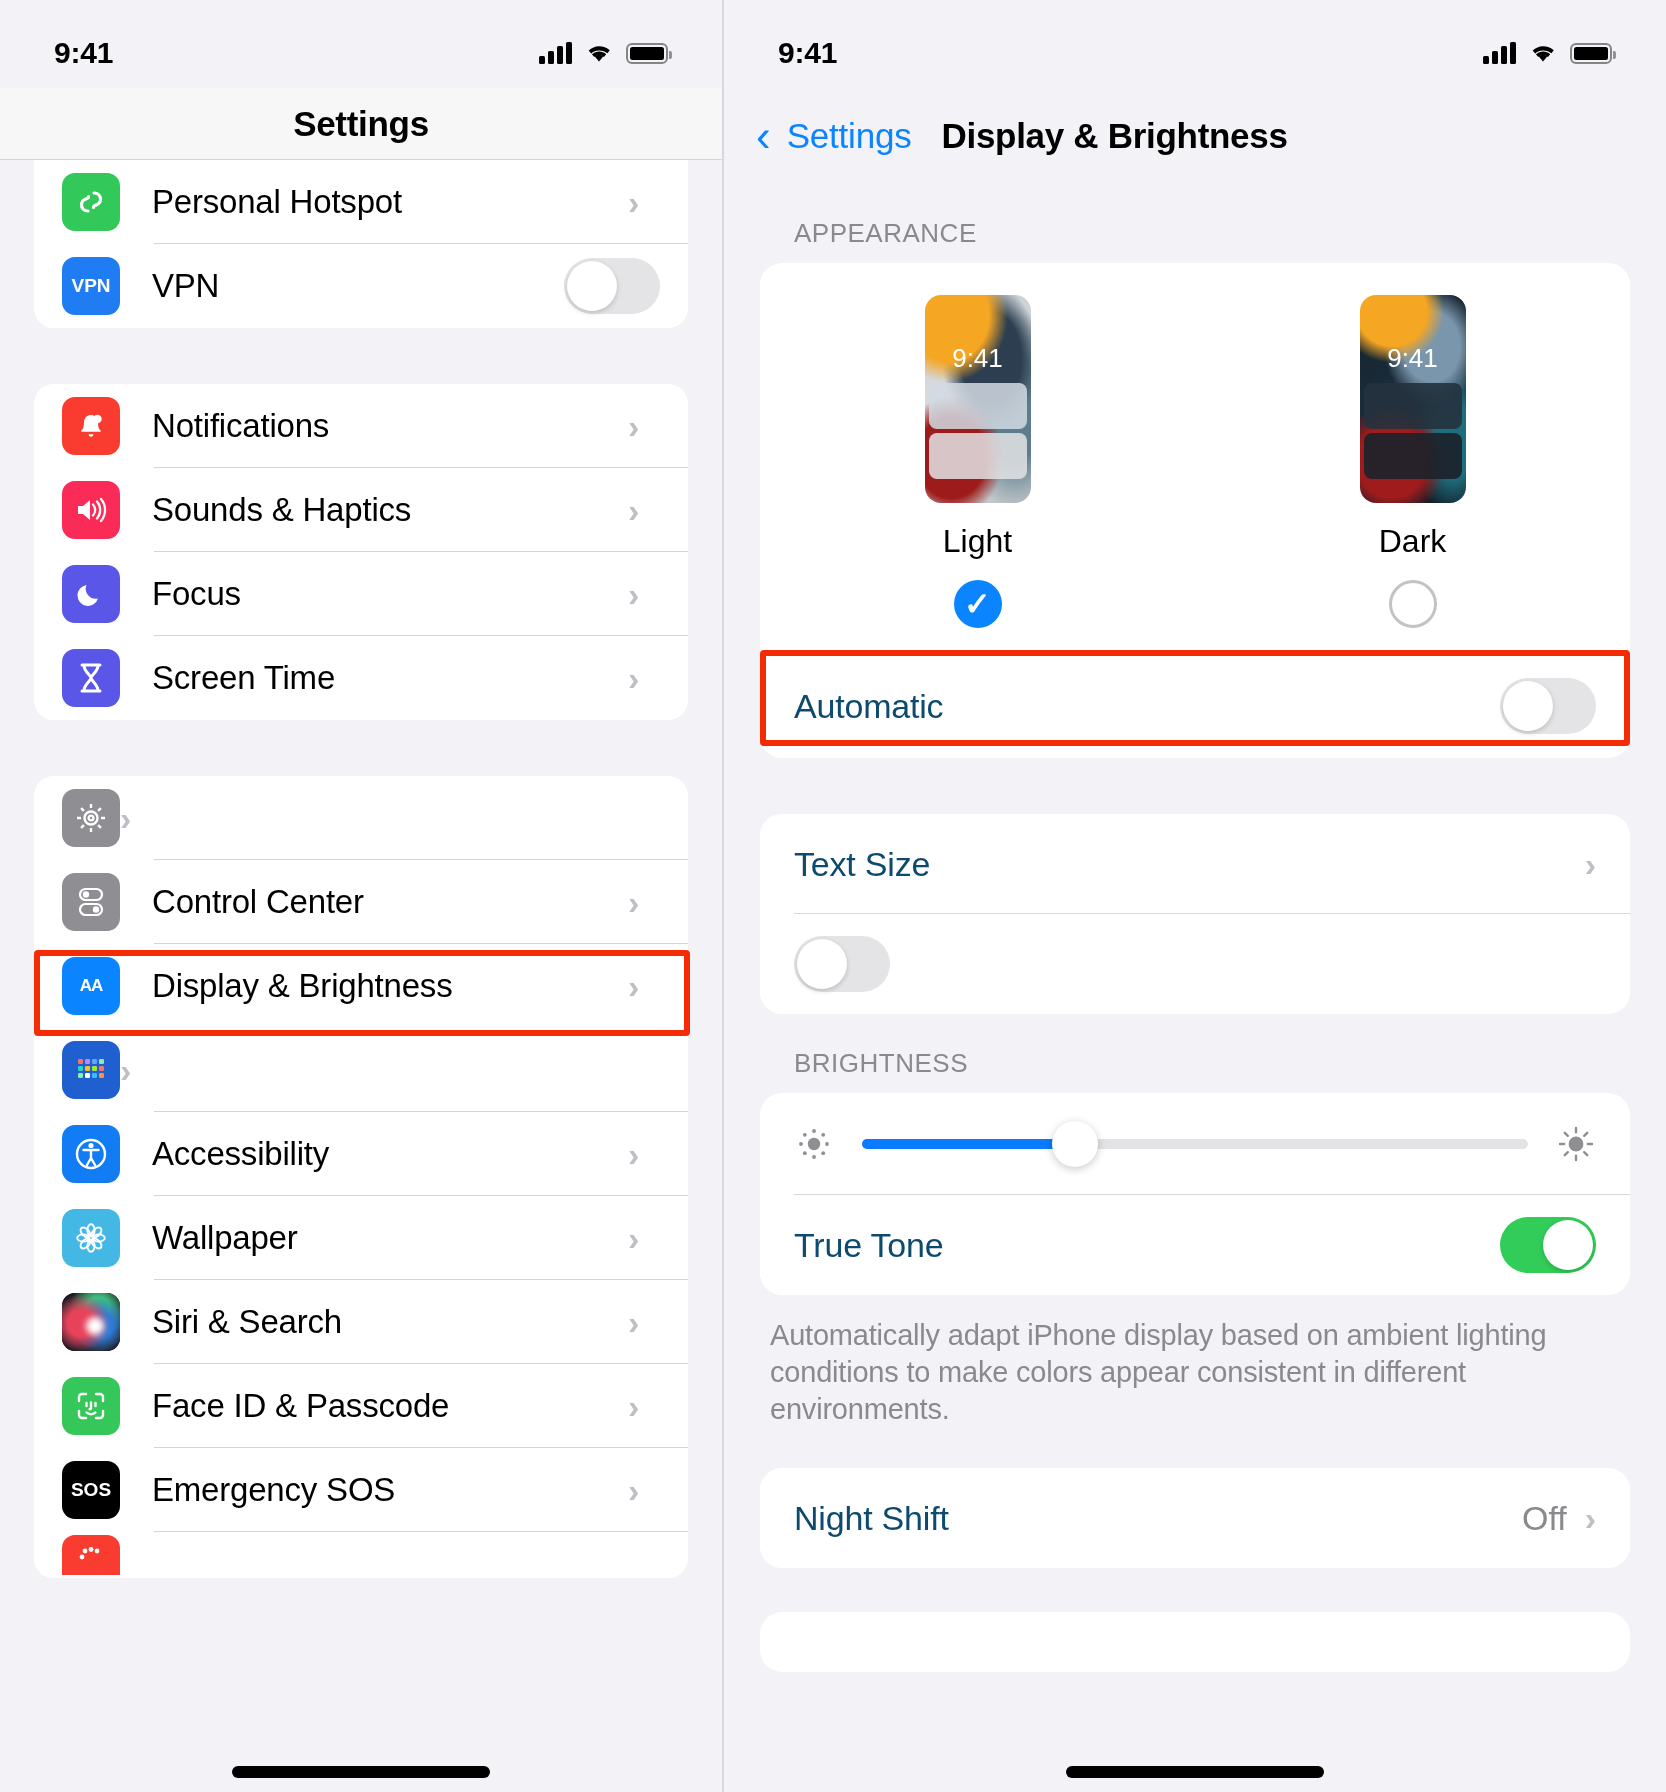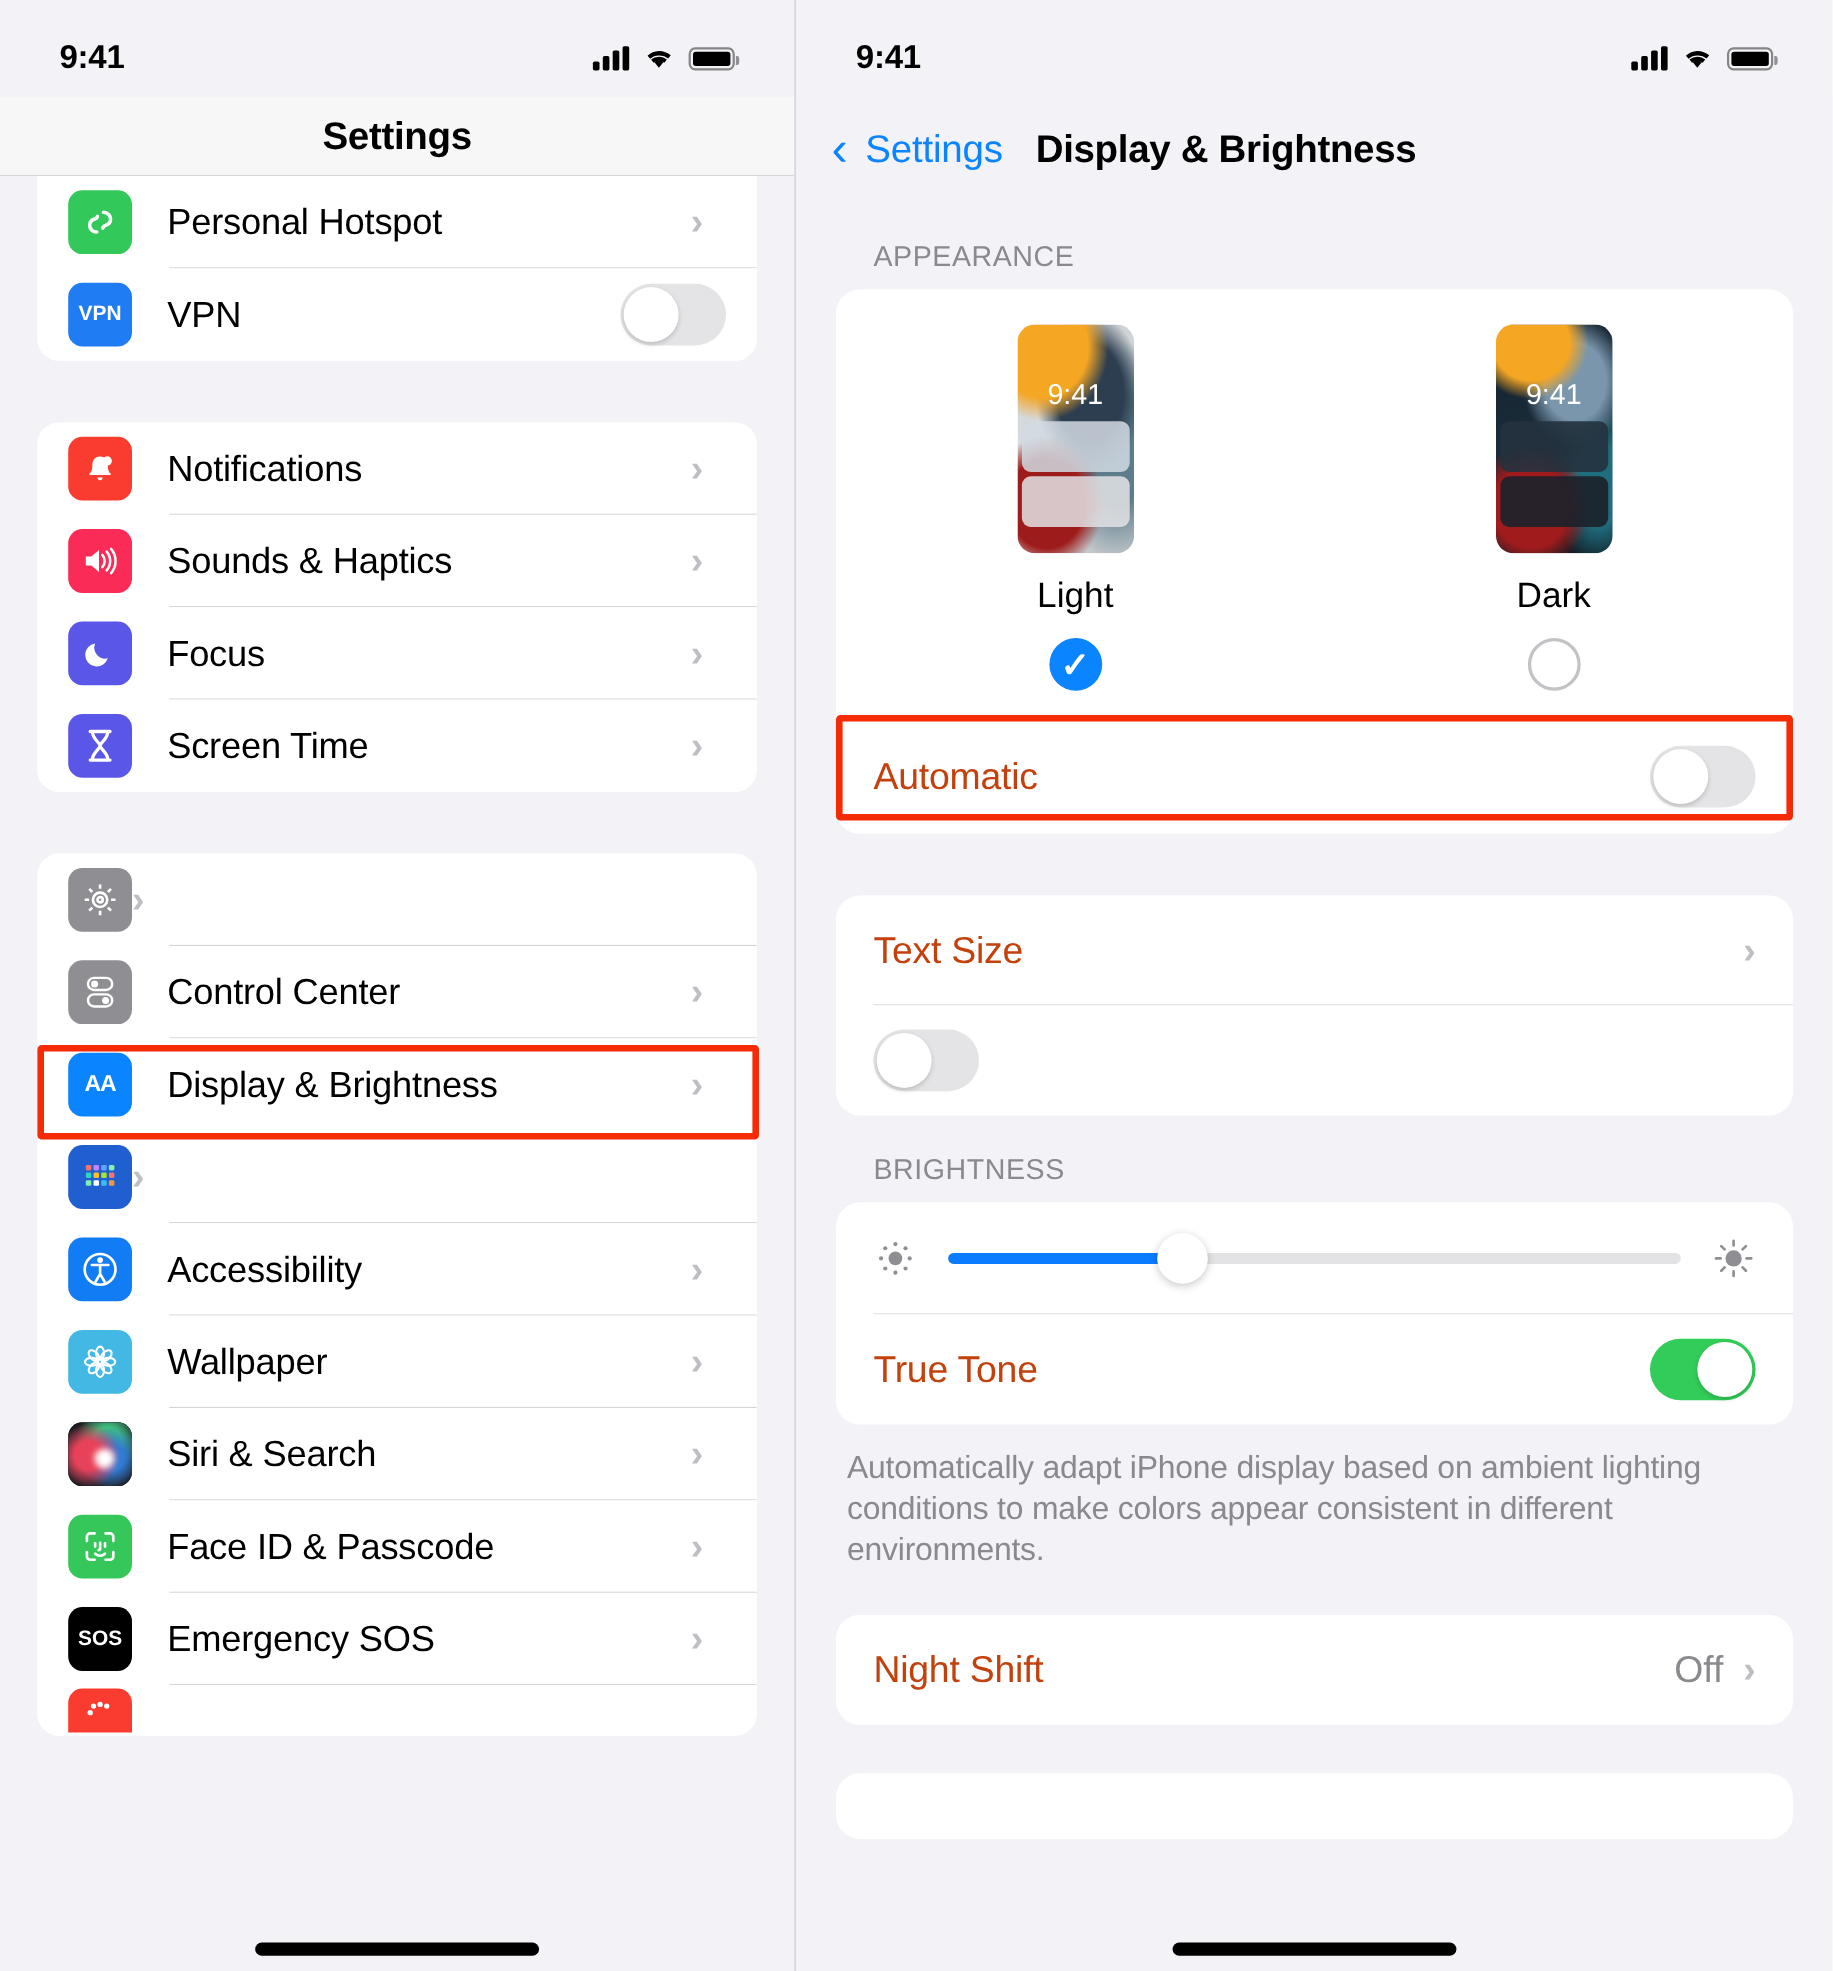--- a/index.html
+++ b/index.html
@@ -108,38 +108,38 @@
   .appear-label { font-size: 32px; color: #000; }
   .radio { width: 48px; height: 48px; border-radius: 50%; display:flex; align-items:center;
            justify-content:center; }
   .radio.sel { background: #0A84FF; }
   .radio.unsel { border: 3px solid #C3C3C7; }
   .radio .tick { color: #fff; font-size: 32px; line-height: 1; font-weight: 700; }
 
   .rrow { display:flex; align-items:center; height: 100px; padding: 0 34px; position: relative; background:#fff;}
   .rrow .rsep { position:absolute; left: 34px; right:0; bottom:0; height: 1.5px; background:#D8D8DD; }
   .rrow:last-child .rsep { display:none; }
-  .rlabel { font-size: 34px; color: #c2410c; flex: 1; letter-spacing:-0.2px;}
+  .rlabel { font-size: 34px; color: #0c4a6e; flex: 1; letter-spacing:-0.2px;}
   .rvalue { font-size: 34px; color: #8A8A8E; margin-right: 18px; }
   .rchev { color: #BEBEC4; font-size: 34px; font-weight: 600; }
 
   
   .slider-row { display:flex; align-items:center; height: 102px; padding: 0 34px; position:relative; }
   .slider-row .rsep { position:absolute; left: 34px; right:0; bottom:0; height:1.5px; background:#D8D8DD;}
   .sun { width: 40px; height: 40px; flex:0 0 40px; position: relative; }
   .track { flex:1; height: 10px; background: #E3E3E6; border-radius: 5px; margin: 0 28px; position: relative; }
   .track .fillbar { position:absolute; left:0; top:0; height:100%; background:#0A7CFF; border-radius:5px; }
   .track .thumb { position:absolute; top:50%; transform: translate(-50%,-50%); width:46px; height:46px;
                   background:#fff; border-radius:50%; box-shadow: 0 2px 8px rgba(0,0,0,.22); }
 
   .footnote { font-size: 29px; color: #8A8A8E; line-height: 1.28; padding: 22px 46px 0 46px; letter-spacing:-0.2px;}
 
   
   .gl { width: 100%; height: 100%; display:flex; align-items:center; justify-content:center; }
-  .aa { font-size: 21px; font-weight: 700; letter-spacing: -1px; }
+  .aa { font-size: 17px; font-weight: 700; letter-spacing: -1px; }
 </style>
 </head>
 <body>
 
 <div class="screens">
 
   <div class="phone-left">
 
     <div class="statusbar">
       <div class="sb-time">9:41</div>

